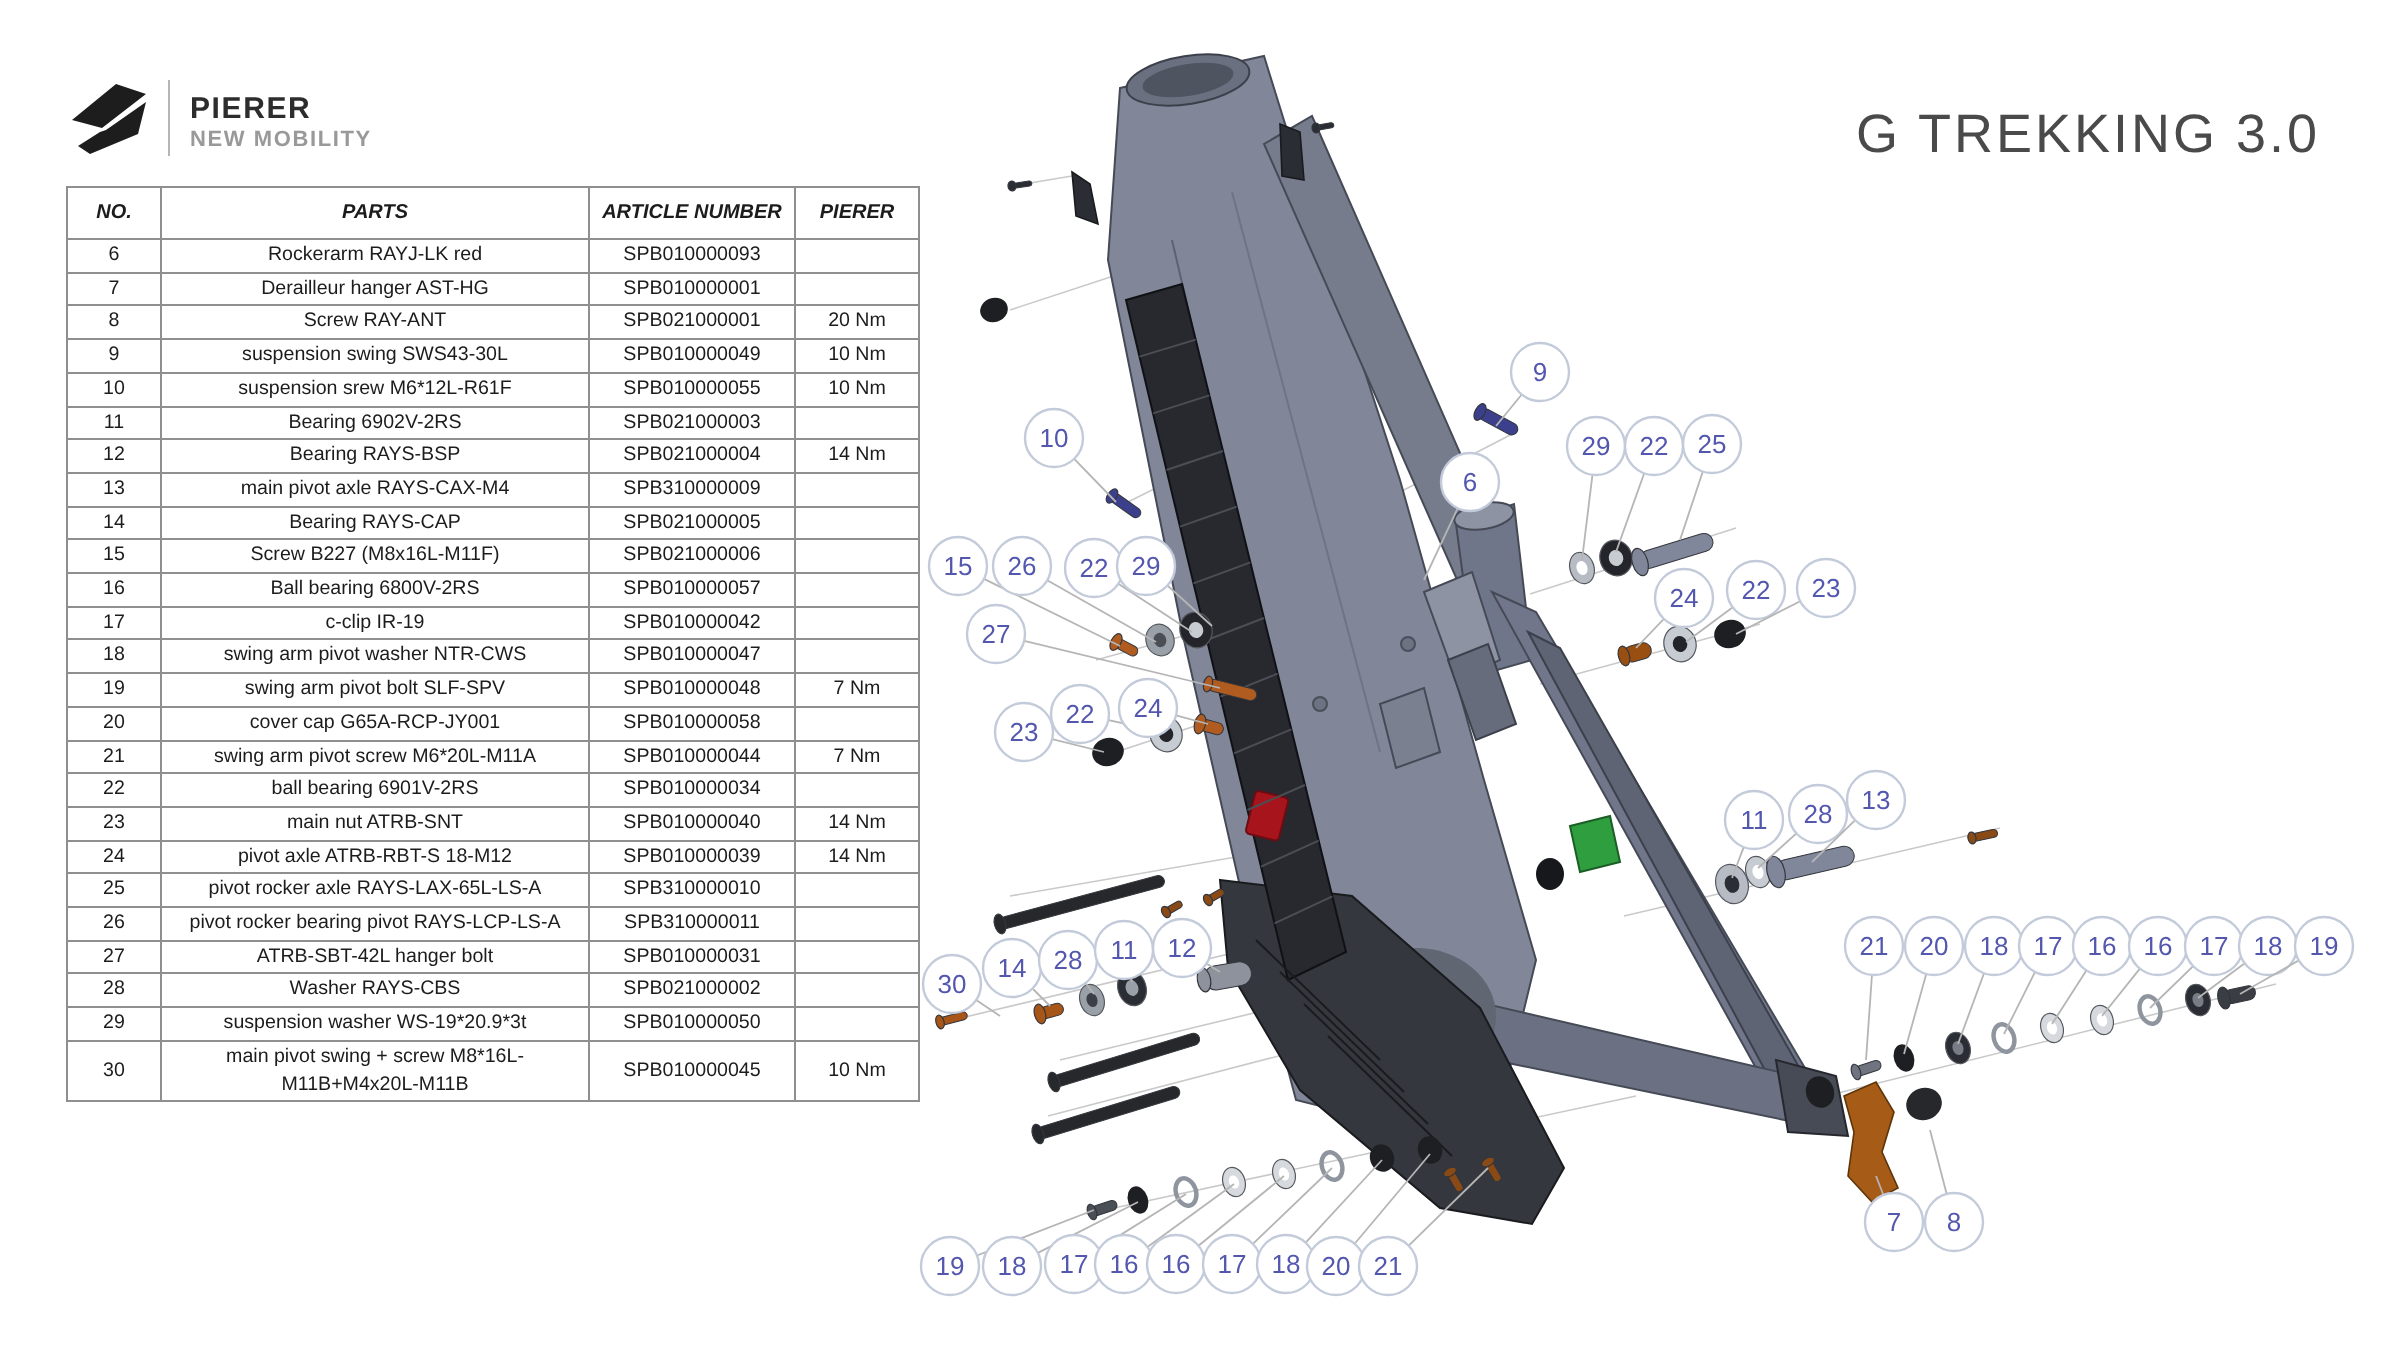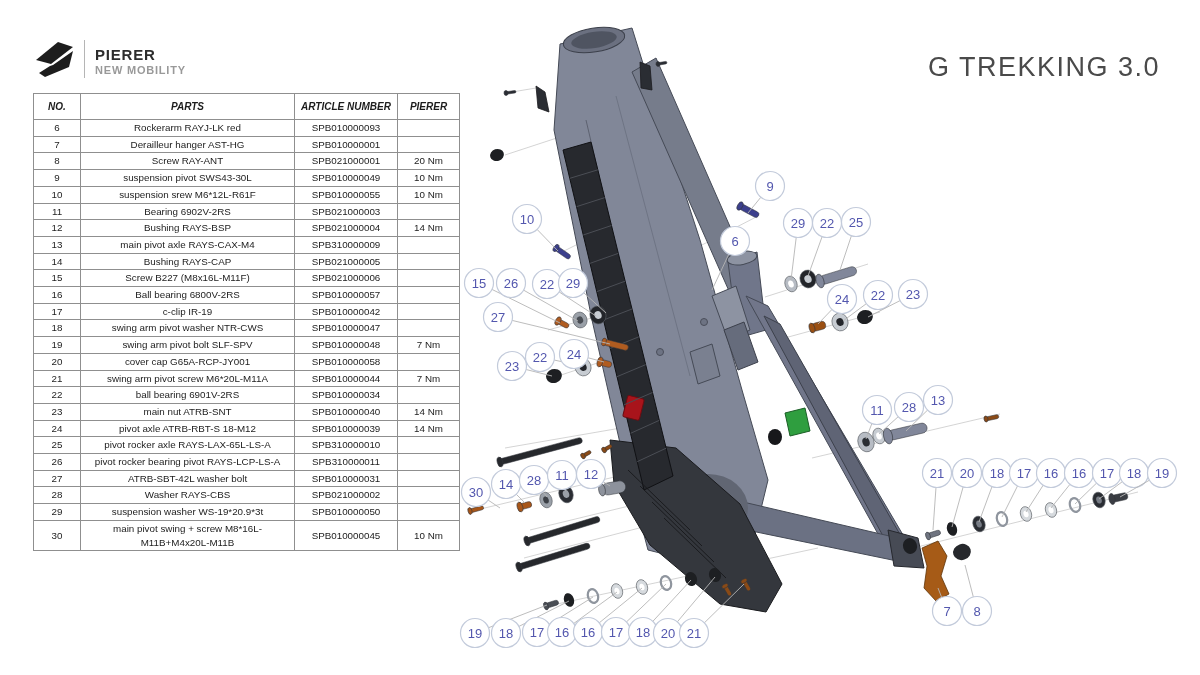--- a/index.html
+++ b/index.html
@@ -80,51 +80,51 @@
             <td></td>
           </tr>
           <tr>
             <td>8</td>
             <td>Screw RAY-ANT</td>
             <td>SPB021000001</td>
             <td>20 Nm</td>
           </tr>
           <tr>
             <td>9</td>
-            <td>suspension pivot SWS43-30L</td>
+            <td>suspension swing SWS43-30L</td>
             <td>SPB010000049</td>
             <td>10 Nm</td>
           </tr>
           <tr>
             <td>10</td>
             <td>suspension srew M6*12L-R61F</td>
             <td>SPB010000055</td>
             <td>10 Nm</td>
           </tr>
           <tr>
             <td>11</td>
             <td>Bearing 6902V-2RS</td>
             <td>SPB021000003</td>
             <td></td>
           </tr>
           <tr>
             <td>12</td>
-            <td>Bushing RAYS-BSP</td>
+            <td>Bearing RAYS-BSP</td>
             <td>SPB021000004</td>
             <td>14 Nm</td>
           </tr>
           <tr>
             <td>13</td>
             <td>main pivot axle RAYS-CAX-M4</td>
             <td>SPB310000009</td>
             <td></td>
           </tr>
           <tr>
             <td>14</td>
-            <td>Bushing RAYS-CAP</td>
+            <td>Bearing RAYS-CAP</td>
             <td>SPB021000005</td>
             <td></td>
           </tr>
           <tr>
             <td>15</td>
             <td>Screw B227 (M8x16L-M11F)</td>
             <td>SPB021000006</td>
             <td></td>
           </tr>
           <tr>
@@ -188,21 +188,21 @@
             <td></td>
           </tr>
           <tr>
             <td>26</td>
             <td>pivot rocker bearing pivot RAYS-LCP-LS-A</td>
             <td>SPB310000011</td>
             <td></td>
           </tr>
           <tr>
             <td>27</td>
-            <td>ATRB-SBT-42L washer bolt</td>
+            <td>ATRB-SBT-42L hanger bolt</td>
             <td>SPB010000031</td>
             <td></td>
           </tr>
           <tr>
             <td>28</td>
             <td>Washer RAYS-CBS</td>
             <td>SPB021000002</td>
             <td></td>
           </tr>
           <tr>

